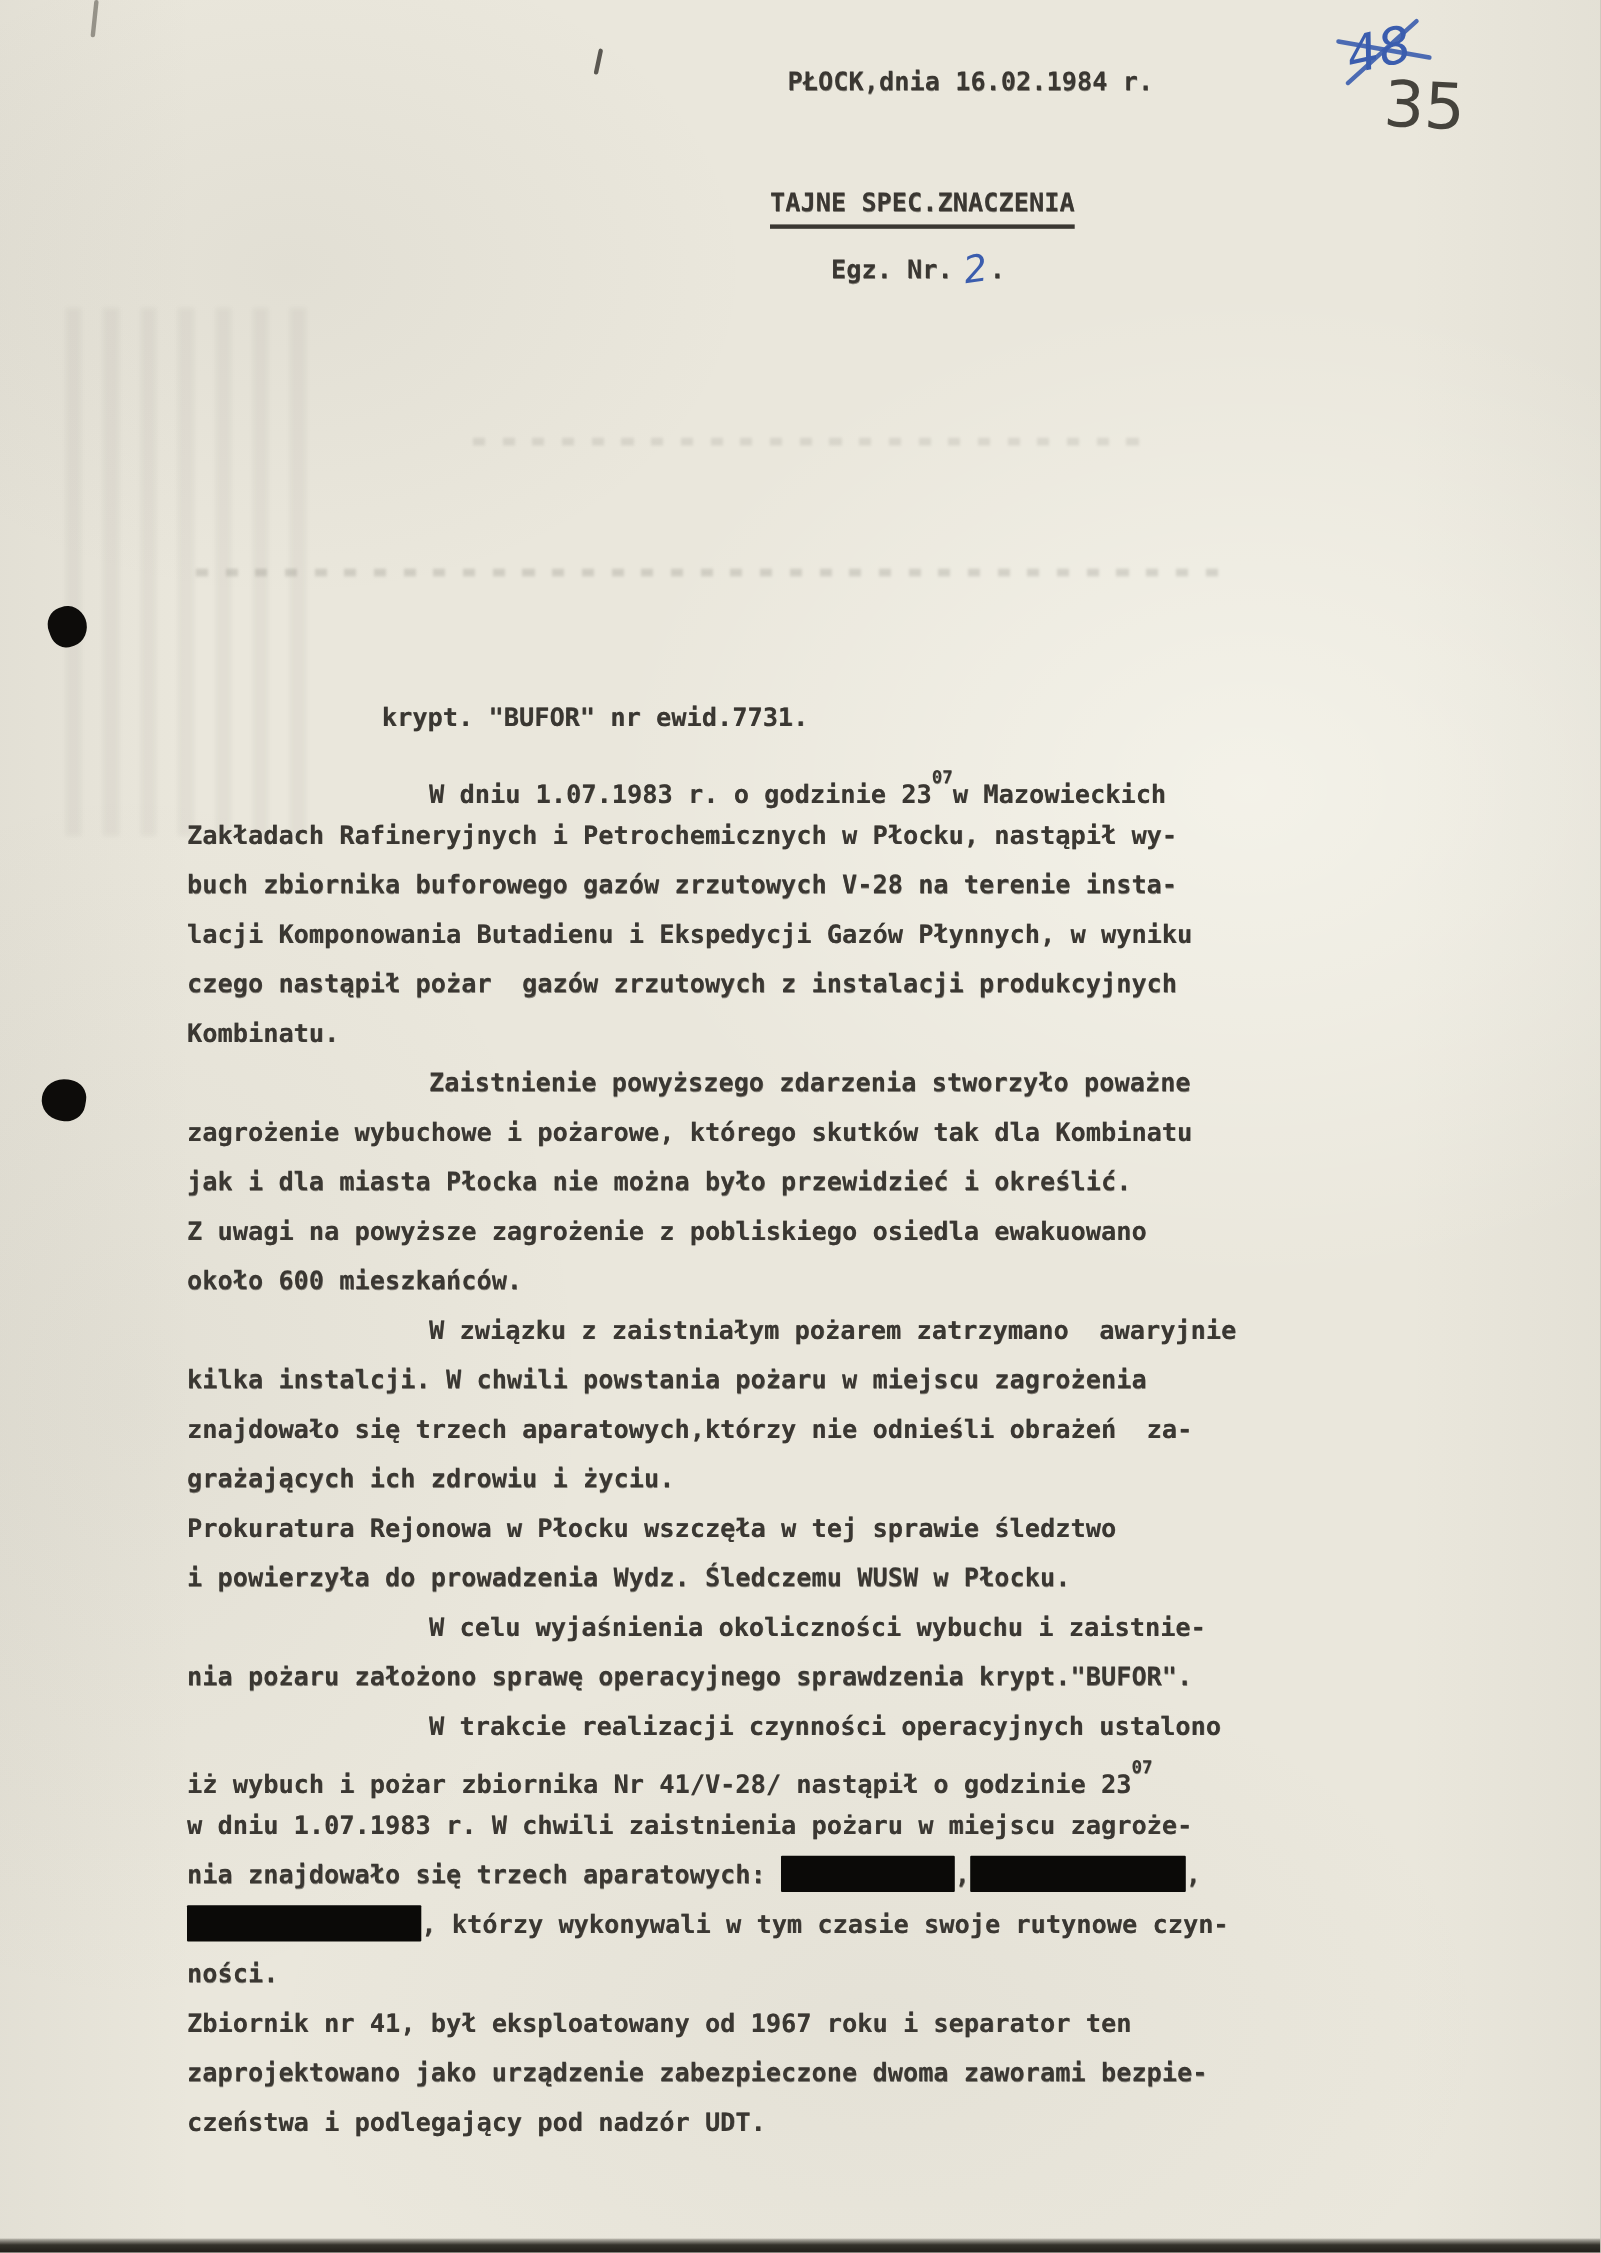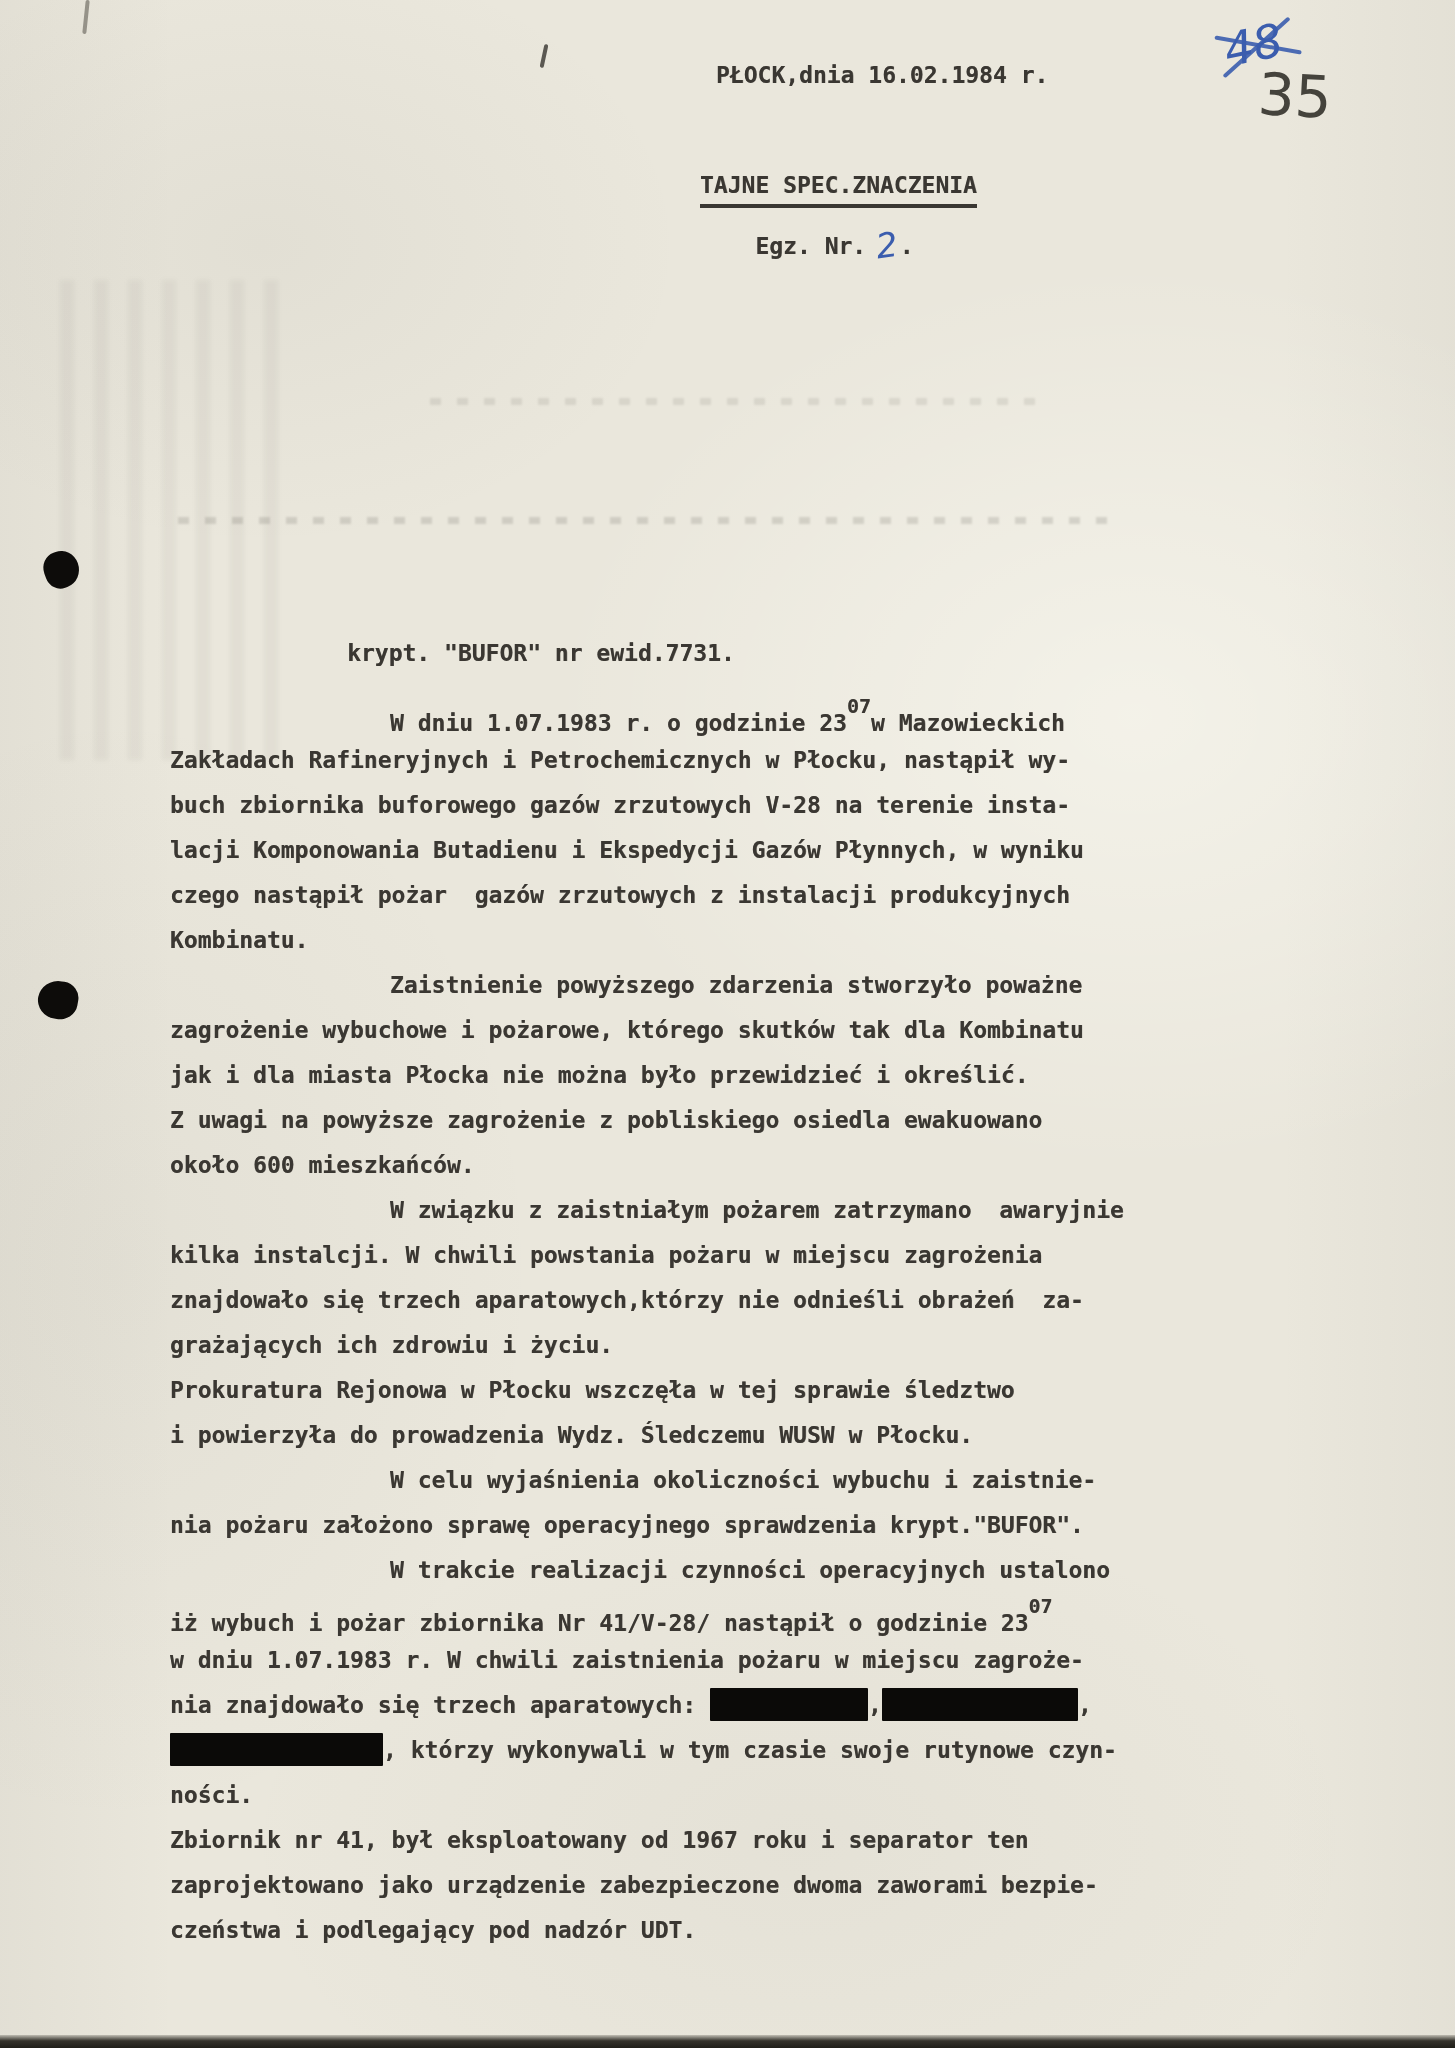--- a/index.html
+++ b/index.html
@@ -52,21 +52,21 @@
   
   .title-block{left:372px;top:430px;width:286px;text-align:center;}
   .title-block .title{letter-spacing:7px;}
   .title-block .title-underline{margin-top:3px;letter-spacing:0;}
   
   .subtitle{left:170px;top:541px;width:742px;text-align:center;line-height:45px;}
   
   .doc-body{left:170px;top:693px;width:1010px;}
   .doc-body .line{height:45px;line-height:45px;white-space:pre;}
   .doc-body .line.indent{padding-left:220px;}
-  .doc-body sup{font-size:20px;position:relative;top:-9px;letter-spacing:0;}
+  .doc-body sup{font-size:16px;position:relative;top:-9px;letter-spacing:0;}
   .redact{
     display:inline-block;height:33px;background:#0b0a08;
     vertical-align:-8px;border-radius:1px;
   }
   
   .hole-punch{position:absolute;background:#0d0c0a;}
   .hp1{left:44px;top:551px;width:35px;height:37px;border-radius:48% 52% 55% 45%;transform:rotate(-20deg);}
   .hp2{left:38px;top:981px;width:40px;height:38px;border-radius:55% 45% 48% 52%;transform:rotate(10deg);}
   .ghost{
     position:absolute;height:7px;opacity:.4;filter:blur(1.3px);

